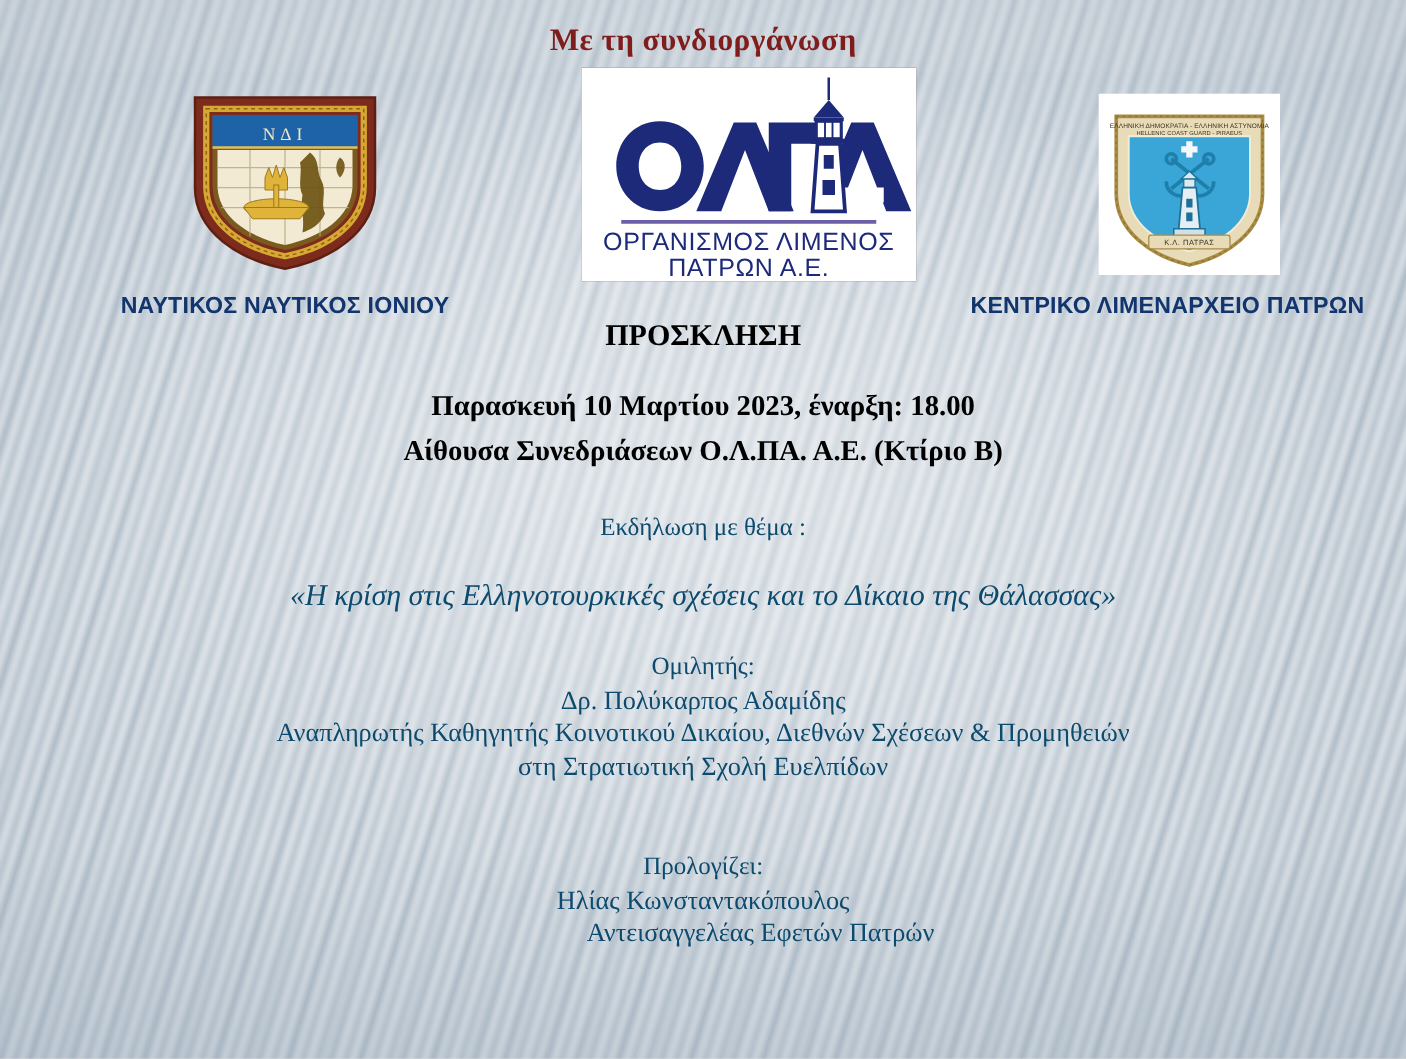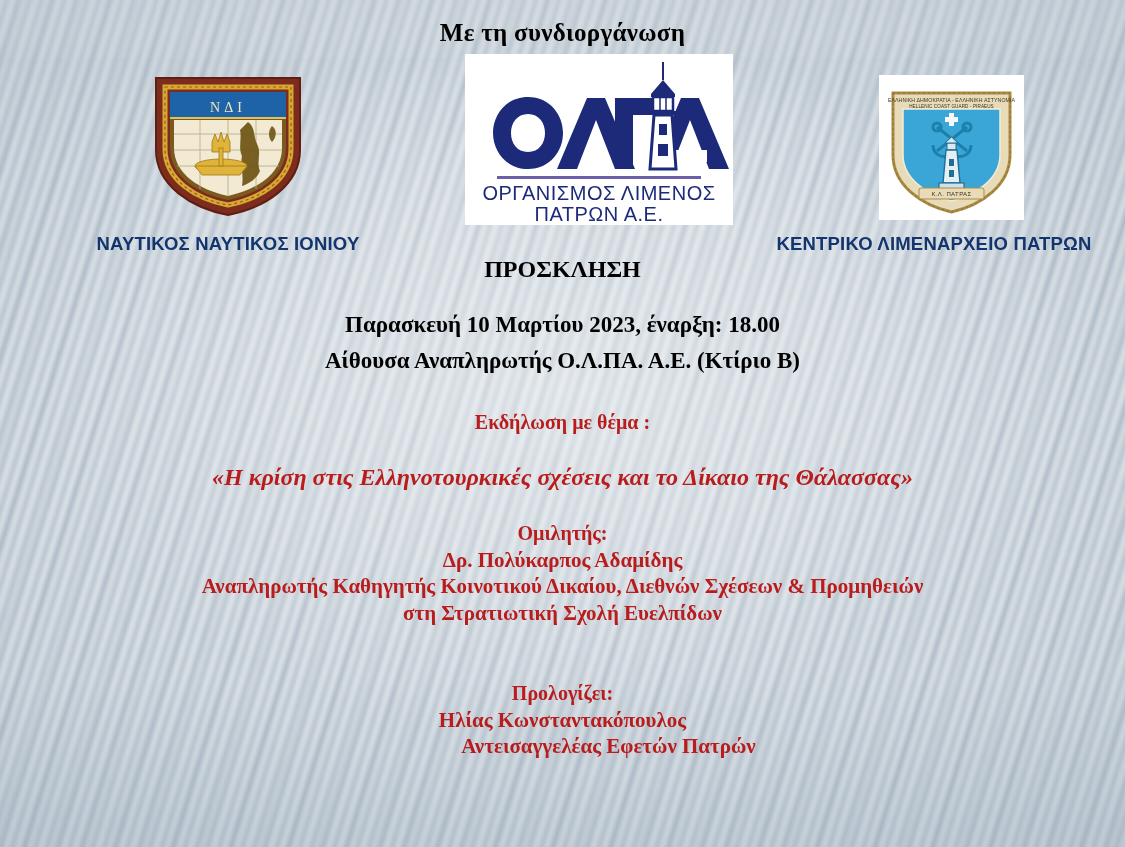--- a/index.html
+++ b/index.html
@@ -92,21 +92,21 @@
   .abs { position: absolute; }
 
   
   .coorg-title {
     left: 0; top: 19px;
     width: 1125px;
     text-align: center;
     font-family: "Liberation Serif", serif;
     font-weight: bold;
     font-size: 25px;
-    color: #000000;
+    color: #7f1d1d;
     letter-spacing: 0.3px;
   }
 
   
   .logo-left {
     left: 152px; top: 74px;
     width: 152px; height: 145px;
   }
   .logo-center-box {
     left: 465px; top: 54px;
@@ -136,23 +136,23 @@
     font-family: "Liberation Serif", serif;
     font-weight: bold;
     text-align: center;
   }
   .invite-title { left: 0; top: 256px; width: 1125px; font-size: 24px; }
   .date-line    { left: 0; top: 312px; width: 1125px; font-size: 23px; }
   .venue-line   { left: 0; top: 348px; width: 1125px; font-size: 23px; }
 
   
   .t-navy {
-    color: #b91c1c;
+    color: #0c4a6e;
     font-family: "Liberation Serif", serif;
-    font-weight: bold;
+    font-weight: normal;
     text-align: center;
   }
   .event-label { left: 0; top: 411px; width: 1125px; font-size: 20px; }
   .event-theme {
     left: 0; top: 464px; width: 1125px;
     font-size: 24px;
     font-style: italic;
   }
 
   .speaker-label { left: 0; top: 522px;  width: 1125px; font-size: 20px; }
@@ -309,21 +309,21 @@
         <text x="72.5" y="121" text-anchor="middle" font-family="'Liberation Sans', sans-serif" font-size="6" fill="#3c3322" letter-spacing="0.4">Κ.Λ. ΠΑΤΡΑΣ</text>
       </svg>
     </div>
 
     <div class="abs cap cap-right">ΚΕΝΤΡΙΚΟ ΛΙΜΕΝΑΡΧΕΙΟ ΠΑΤΡΩΝ</div>
 
     <div class="abs t-red invite-title">ΠΡΟΣΚΛΗΣΗ</div>
 
     <div class="abs t-red date-line">Παρασκευή 10 Μαρτίου 2023,  έναρξη: 18.00</div>
 
-    <div class="abs t-red venue-line">Αίθουσα Αναπληρωτής Ο.Λ.ΠΑ. Α.Ε. (Κτίριο Β)</div>
+    <div class="abs t-red venue-line">Αίθουσα Συνεδριάσεων Ο.Λ.ΠΑ. Α.Ε. (Κτίριο Β)</div>
 
     <div class="abs t-navy event-label">Εκδήλωση με θέμα :</div>
 
     <div class="abs t-navy event-theme">«Η κρίση στις Ελληνοτουρκικές σχέσεις και το Δίκαιο της Θάλασσας»</div>
 
     <div class="abs t-navy speaker-label">Ομιλητής:</div>
     <div class="abs t-navy speaker-name">Δρ. Πολύκαρπος Αδαμίδης</div>
     <div class="abs t-navy speaker-rank">Αναπληρωτής  Καθηγητής  Κοινοτικού Δικαίου,  Διεθνών Σχέσεων &amp; Προμηθειών</div>
     <div class="abs t-navy speaker-inst">στη  Στρατιωτική Σχολή Ευελπίδων</div>
 

